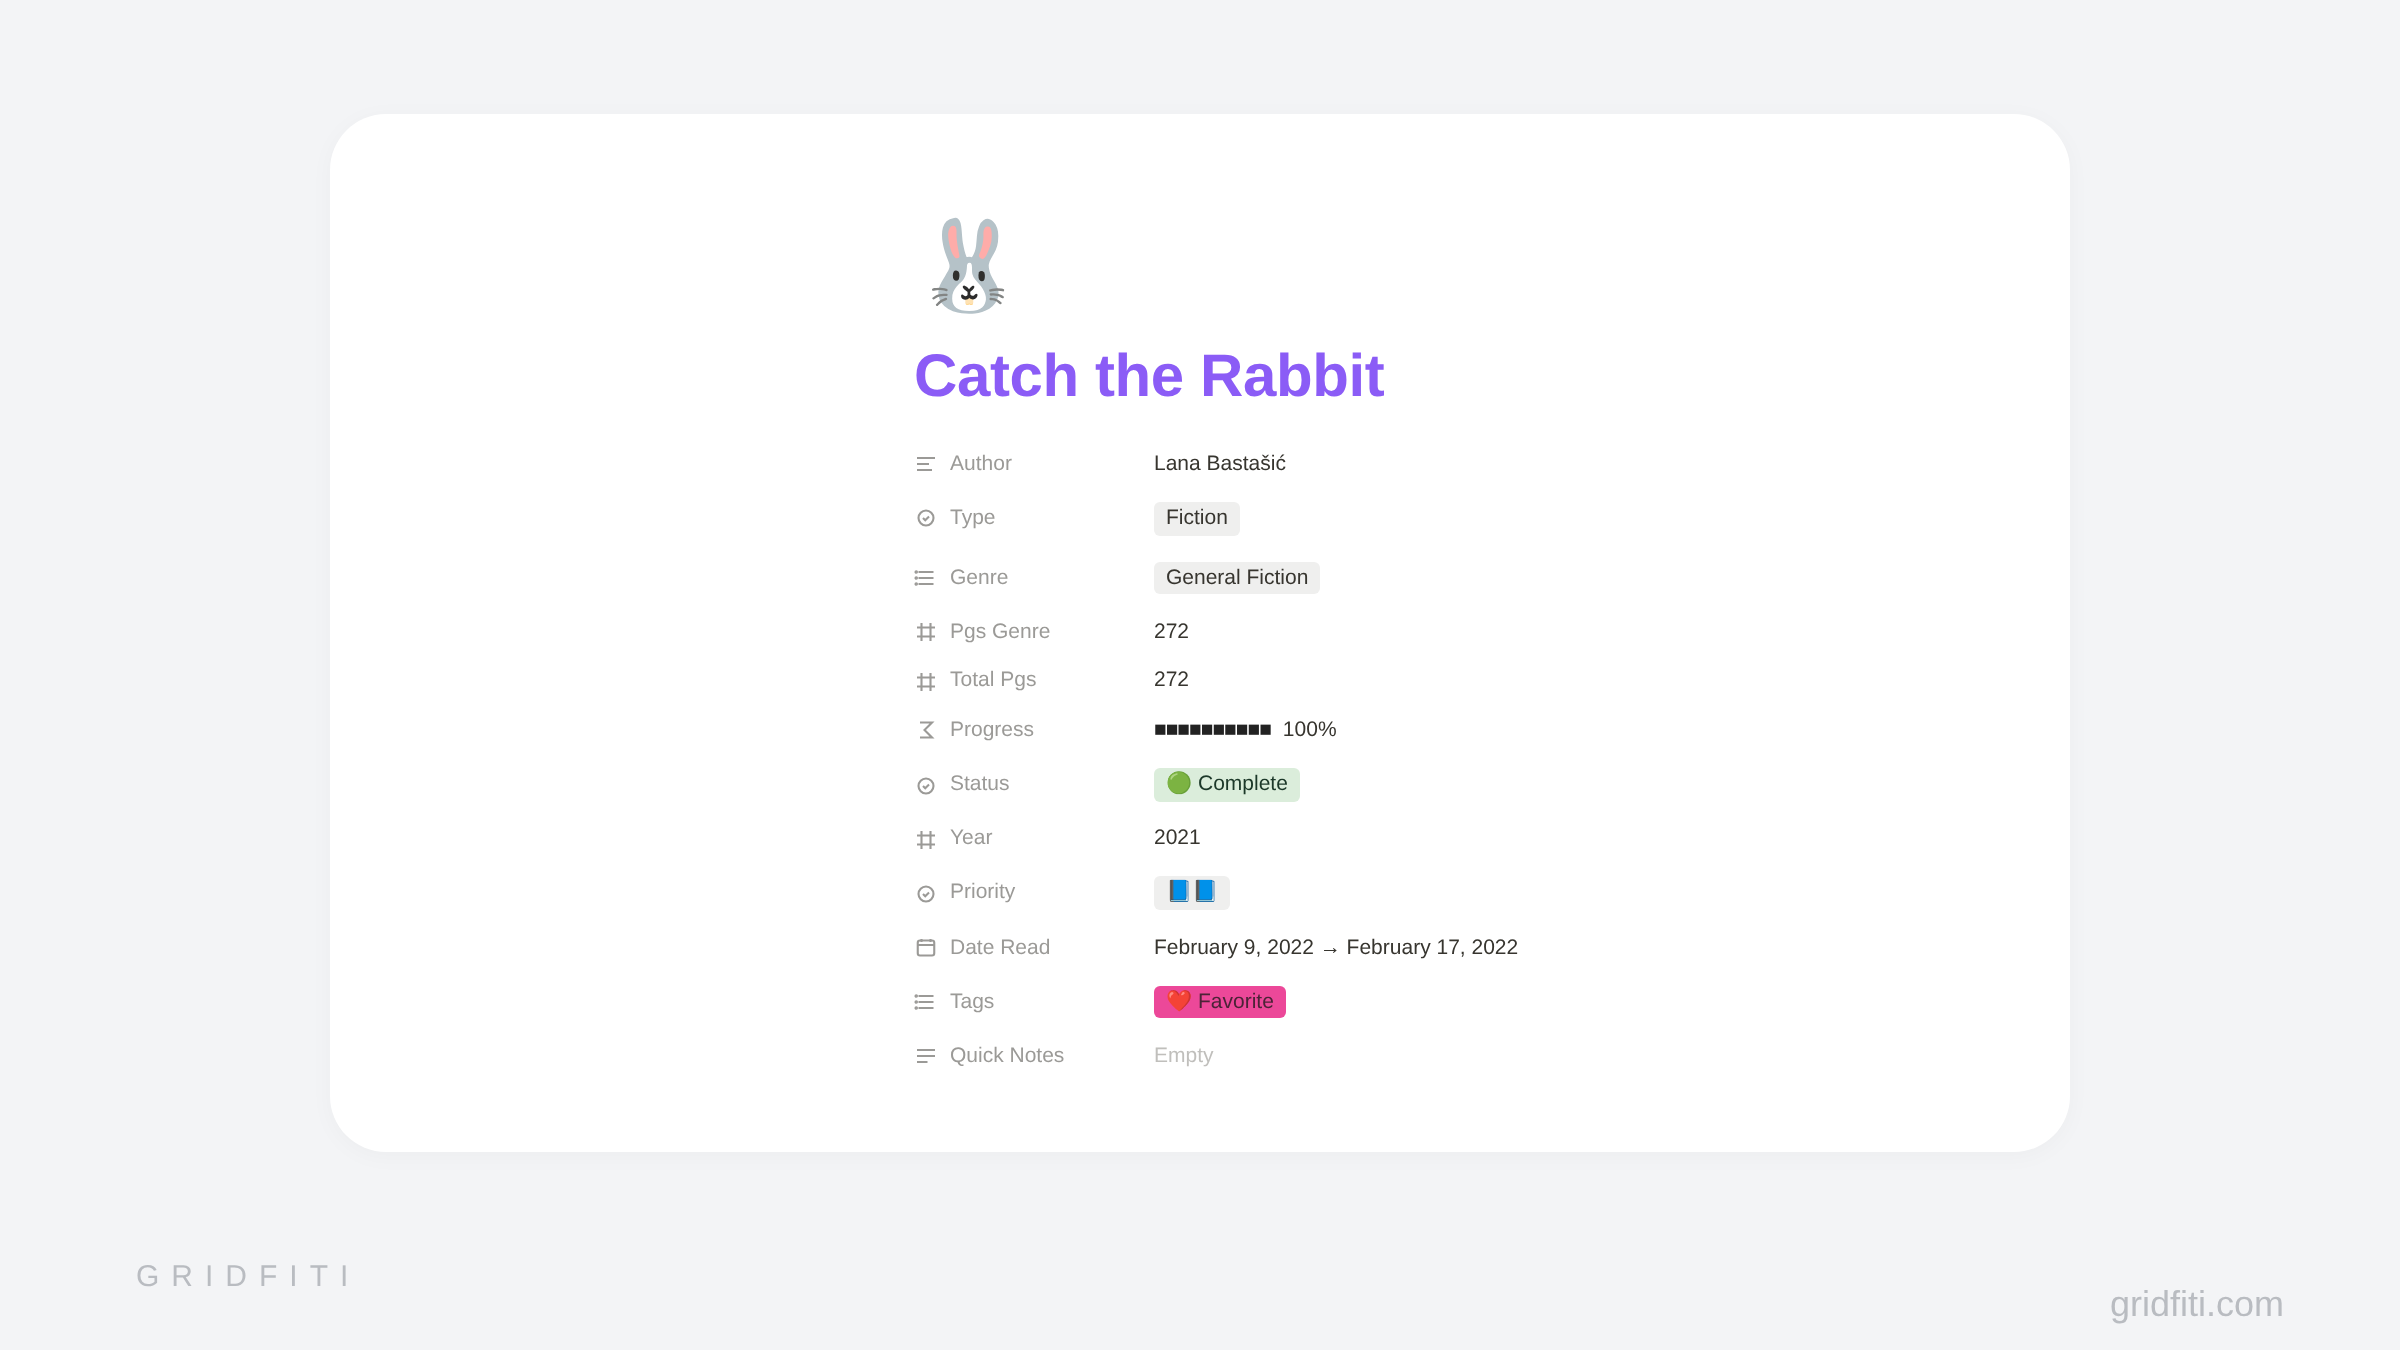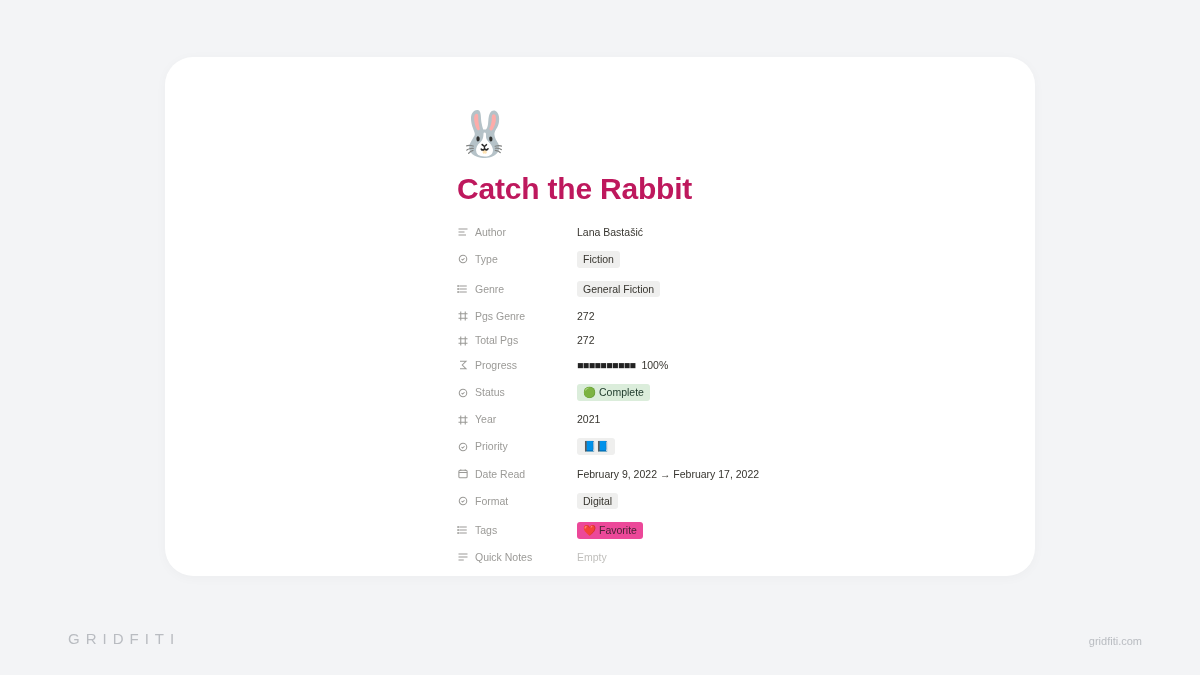--- a/index.html
+++ b/index.html
@@ -28,21 +28,21 @@
     right: 40px;
   }
   .page-icon {
     font-size: 44px;
     line-height: 1;
     margin-bottom: 16px;
   }
   .page-title {
     font-size: 30px;
     font-weight: 700;
-    color: #be185d;
+    color: #8b5cf6;
     margin-bottom: 14px;
     letter-spacing: -0.2px;
   }
   .props { display: block; }
   .prop {
     display: flex;
     align-items: center;
     font-size: 10.5px;
     line-height: 1;
     padding: 6.4px 0;
@@ -93,22 +93,22 @@
     left: 68px;
     bottom: 28px;
     font-size: 15px;
     letter-spacing: 6px;
     color: #b9bcc1;
     font-weight: 400;
   }
   .footer-right {
     position: absolute;
     right: 58px;
-    bottom: 28px;
-    font-size: 11px;
+    bottom: 12px;
+    font-size: 18px;
     color: #b9bcc1;
   }
 </style>
 </head>
 <body>
 
 <div class="card">
   <div class="content">
 
     <div class="page-icon">🐰</div>
@@ -258,34 +258,20 @@
                 <path d="M2.5 6h11M5 2v2M11 2v2"></path>
               </svg>
           </span>
           <span class="lbl">Date Read</span>
         </div>
         <div class="prop-val">
           <span>February 9, 2022 → February 17, 2022</span>
         </div>
       </div>
 
-      <div class="prop">
-        <div class="prop-key">
-          <span class="ic">
-            <svg viewBox="0 0 16 16" fill="none" stroke="#9b9a97" stroke-width="1.4">
-                <circle cx="8" cy="8" r="5"></circle>
-                <path d="M6 8l1.5 1.5L10 7"></path>
-              </svg>
-          </span>
-          <span class="lbl">Format</span>
-        </div>
-        <div class="prop-val">
-          <span class="pill pill-default">Digital</span>
-        </div>
-      </div>
 
       <div class="prop">
         <div class="prop-key">
           <span class="ic">
             <svg viewBox="0 0 16 16" fill="none" stroke="#9b9a97" stroke-width="1.4">
                 <path d="M3 4h10M3 8h10M3 12h10"></path>
                 <circle cx="1.5" cy="4" r=".5" fill="#9b9a97"></circle>
                 <circle cx="1.5" cy="8" r=".5" fill="#9b9a97"></circle>
                 <circle cx="1.5" cy="12" r=".5" fill="#9b9a97"></circle>
               </svg>

